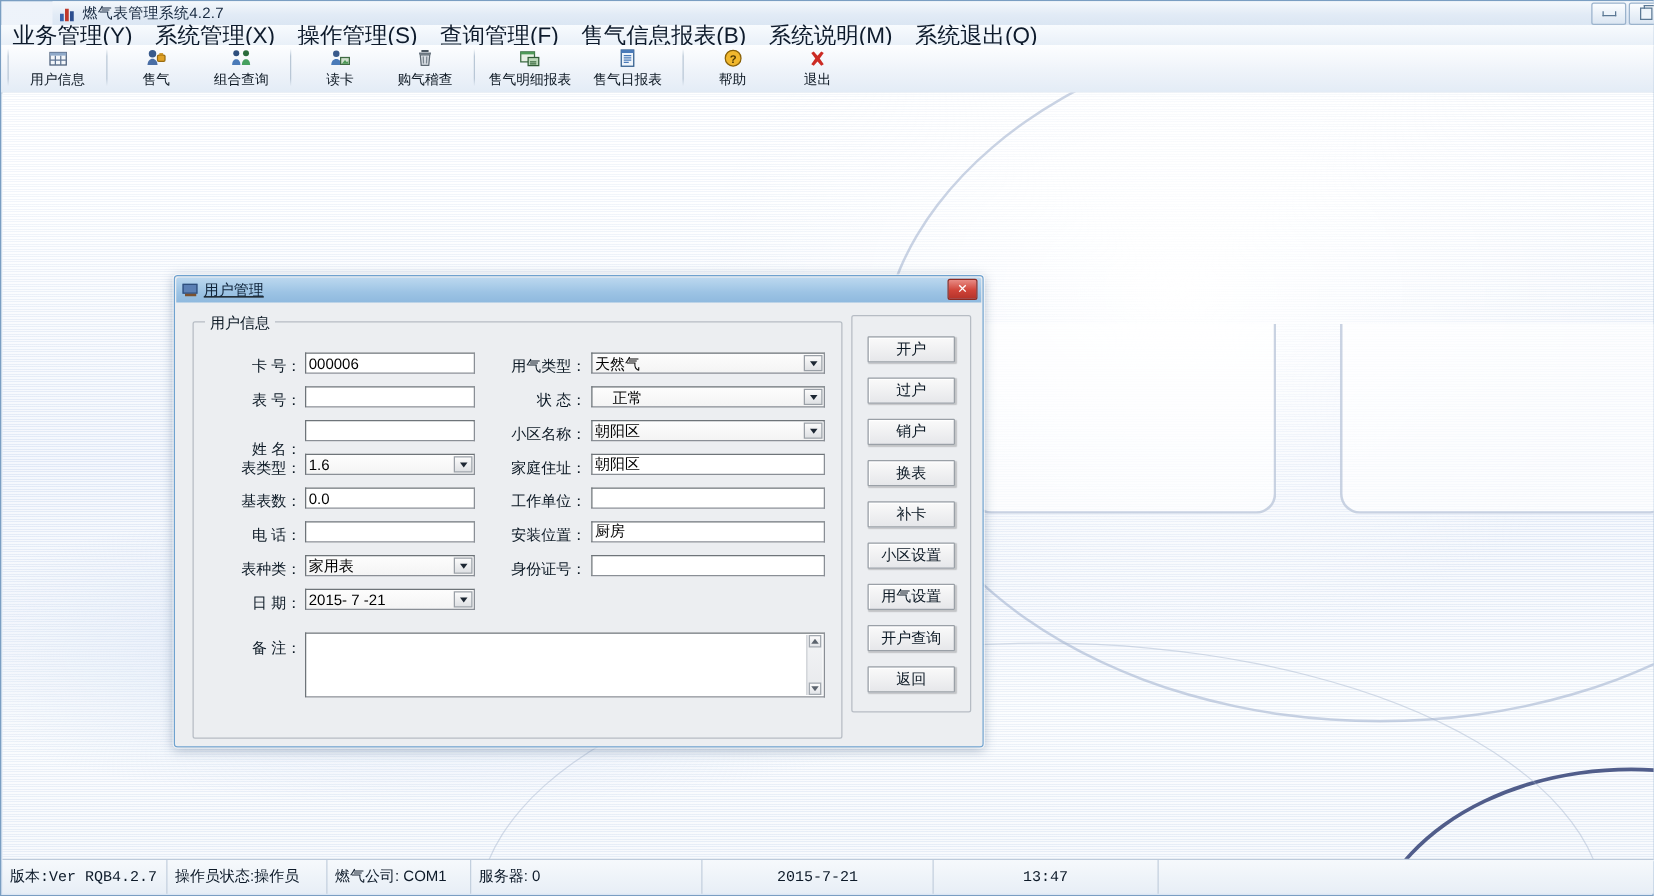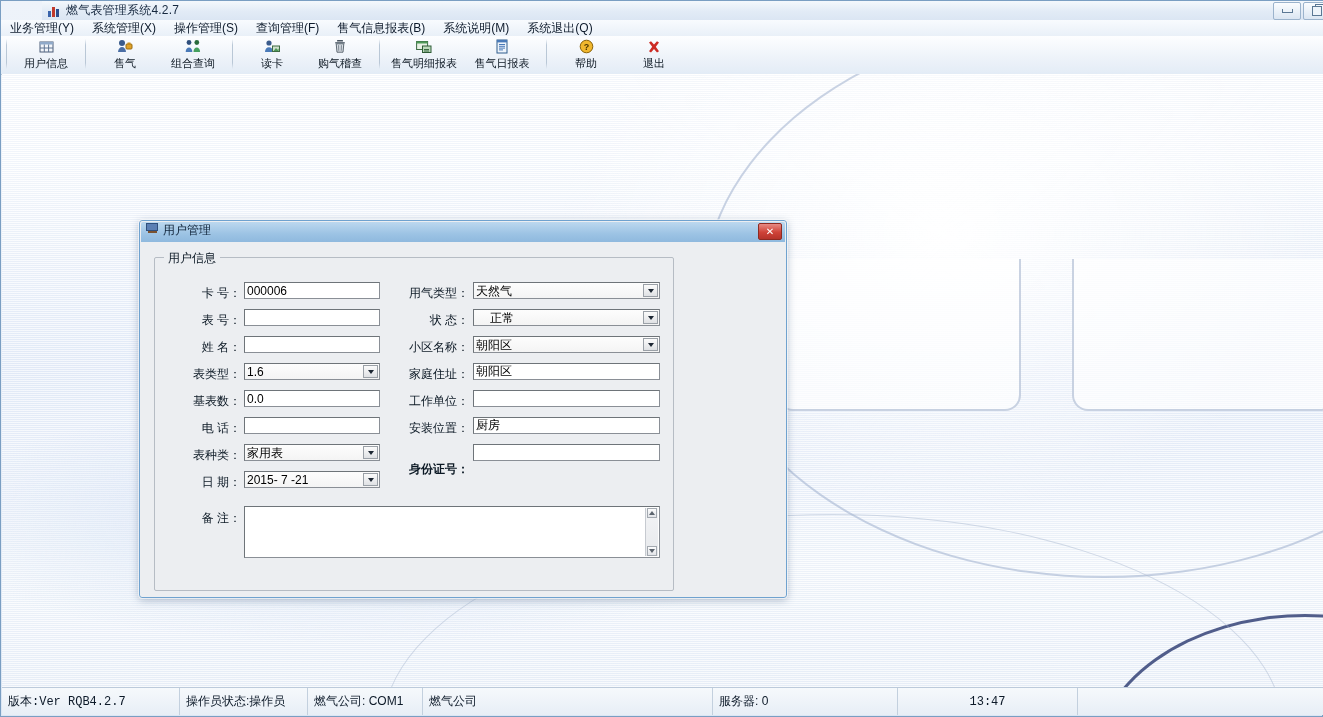--- a/index.html
+++ b/index.html
@@ -29,21 +29,21 @@
       justify-content:center;font-size:9px;color:#33485f;}
   .wc .gl-min{display:block;width:9px;height:3px;border:1px solid #5b7894;border-top:none;background:#eef4fa;}
   .wc .gl-max{display:block;width:8px;height:8px;border:1px solid #5b7894;background:#eef4fa;position:relative;}
   .wc .gl-max:after{content:"";position:absolute;left:2px;top:-3px;width:8px;height:2px;border:1px solid #5b7894;border-bottom:none;}
   .wc .gl-cls{font-size:11px;line-height:11px;color:#3a4c60;font-weight:bold;}
 
   
   .menubar{position:absolute;left:0;top:19px;width:1323px;height:16px;
     background:linear-gradient(#f8fbfe,#e9f0f8);
     border-bottom:1px solid #cfdcea;display:flex;align-items:center;}
-  .menu-item{font-size:12px;color:#0e1b2c;padding:0 9px;line-height:16px;white-space:nowrap;cursor:default;}
+  .menu-item{font-size:18px;color:#0e1b2c;padding:0 9px;line-height:16px;white-space:nowrap;cursor:default;}
 
   
   .toolbar{position:absolute;left:0;top:35px;width:1323px;height:38px;
     background:linear-gradient(#fdfeff,#edf2f9 60%,#e3ecf6);
     border-bottom:1px solid #b9c9da;display:flex;align-items:flex-start;}
   .tb-sep{width:1px;height:30px;margin:3px 5px 0 5px;
     background:linear-gradient(transparent,#b9c7d6 20%,#b9c7d6 80%,transparent);}
   .tb-btn{width:68px;height:36px;display:flex;flex-direction:column;align-items:center;
     justify-content:flex-start;padding-top:2px;box-sizing:border-box;cursor:default;}
   .tb-btn.wide{width:78px;}
@@ -59,21 +59,21 @@
   .wp-u{position:absolute;border:2px solid rgba(150,168,198,.5);
         border-top:none;border-radius:0 0 16px 16px;background:rgba(255,255,255,.65);}
   .wp-glow{position:absolute;border-radius:50%;filter:blur(0px);}
 
   
   .dialog{position:absolute;left:138px;top:219px;width:648px;height:378px;
     background:#eceef1;border:1px solid #6fa2cf;border-radius:3px;
     box-shadow:0 2px 9px rgba(40,70,110,.35);box-sizing:border-box;
     outline:1px solid rgba(255,255,255,.6);}
   .dlg-title{height:20px;margin:1px;background:linear-gradient(#bcd8ef,#9cc3e4 60%,#8fb9de);
-    border-radius:2px 2px 0 0;display:flex;align-items:flex-start;position:relative;}
+    border-radius:2px 2px 0 0;display:flex;align-items:center;position:relative;text-decoration:underline;}
   .dlg-ico{width:13px;height:12px;margin-left:5px;margin-right:4px;position:relative;}
   .dlg-ico b{position:absolute;left:0;top:1px;width:12px;height:8px;background:#5b7fb4;border:1px solid #2f4f7d;box-sizing:border-box;}
   .dlg-ico s{position:absolute;left:2px;top:9px;width:9px;height:2px;background:#7b5230;text-decoration:none;}
   .dlg-ttl-text{font-size:12px;color:#10243a;}
   .dlg-close{position:absolute;right:3px;top:1px;width:22px;height:15px;border-radius:2px;
     background:linear-gradient(#e88b84,#cf4338 55%,#b5332a);border:1px solid #8d2a22;
     display:flex;align-items:center;justify-content:center;color:#fff;font-size:10px;
     font-weight:bold;line-height:10px;cursor:pointer;}
 
   .dlg-body{position:absolute;left:1px;top:22px;right:1px;bottom:1px;background:#eceef1;}
@@ -118,21 +118,21 @@
     box-shadow:inset 1px 1px 0 #ffffff, 1px 1px 1px rgba(0,0,0,.18);cursor:pointer;
     font-family:"Liberation Sans","DejaVu Sans",sans-serif;}
 
   
   .statusbar{position:absolute;left:1px;bottom:1px;width:1321px;height:27px;
     background:linear-gradient(#f6f9fc,#e7eef6);border-top:1px solid #bccadb;display:flex;align-items:stretch;}
   .sb-cell{border-right:1px solid #c3d0de;display:flex;align-items:center;
     font-size:12px;color:#0d1a29;padding:0 6px;box-sizing:border-box;white-space:nowrap;
     font-family:"Liberation Mono","DejaVu Sans Mono",monospace;}
   .sb-cell.cn{font-family:"Liberation Sans","DejaVu Sans",sans-serif;}
-  .sb-c1{width:178px;}
+  .sb-c1{width:132px;}
   .sb-c2{width:128px;}
   .sb-c3{width:115px;}
   .sb-c4{width:290px;}
   .sb-c5{width:185px;}
   .sb-c6{width:185px;justify-content:center;}
   .sb-c7{width:180px;justify-content:center;}
   .sb-c8{flex:1;border-right:none;}
 </style>
 </head>
 <body>
@@ -307,21 +307,21 @@
       <div class="dlg-close">✕</div>
     </div>
 
     <div class="dlg-body">
 
       <div class="grp grp-user">
         <span class="grp-label">用户信息</span>
 
         <span class="fld-label" style="left:14px;top:27px;width:72px;">卡  号：</span>
         <span class="fld-label" style="left:14px;top:54px;width:72px;">表  号：</span>
-        <span class="fld-label" style="left:14px;top:81px;width:72px;text-align:right;">姓  名：</span>
+        <span class="fld-label" style="left:14px;top:93px;width:72px;text-align:right;">姓  名：</span>
         <span class="fld-label" style="left:14px;top:108px;width:72px;">表类型：</span>
         <span class="fld-label" style="left:14px;top:135px;width:72px;">基表数：</span>
         <span class="fld-label" style="left:14px;top:162px;width:72px;">电  话：</span>
         <span class="fld-label" style="left:14px;top:189px;width:72px;">表种类：</span>
         <span class="fld-label" style="left:14px;top:216px;width:72px;">日   期：</span>
 
         <input class="txt" style="left: 89px; top: 24px; width: 136px;" value="000006">
         <input class="txt" style="left: 89px; top: 51px; width: 136px;" value="">
         <input class="txt" style="left: 89px; top: 78px; width: 136px;" value="">
 
@@ -348,21 +348,21 @@
               <b></b>
             </span>
         </div>
 
         <span class="fld-label" style="left:230px;top:27px;width:84px;">用气类型：</span>
         <span class="fld-label" style="left:230px;top:54px;width:84px;">状  态：</span>
         <span class="fld-label" style="left:230px;top:81px;width:84px;">小区名称：</span>
         <span class="fld-label" style="left:230px;top:108px;width:84px;">家庭住址：</span>
         <span class="fld-label" style="left:230px;top:135px;width:84px;">工作单位：</span>
         <span class="fld-label" style="left:230px;top:162px;width:84px;">安装位置：</span>
-        <span class="fld-label" style="left:230px;top:203px;width:84px;font-weight:bold;">身份证号：</span>
+        <span class="fld-label" style="left:230px;top:189px;width:84px;">身份证号：</span>
 
         <div class="combo" style="left:318px;top:24px;width:187px;">
           <span class="cval">天然气</span>
           <span class="carrow">
               <b></b>
             </span>
         </div>
         <div class="combo" style="left:318px;top:51px;width:187px;padding-left:16px;">
           <span class="cval">正常</span>
           <span class="carrow">
@@ -387,27 +387,38 @@
             <div class="ar up">
                 <b></b>
               </div>
             <div class="ar dn">
                 <b></b>
               </div>
           </div>
         </div>
       </div>
 
+      <div class="grp grp-btns">
+        <div class="vbtn" style="top:16px;">开户</div>
+        <div class="vbtn" style="top:49px;">过户</div>
+        <div class="vbtn" style="top:82px;">销户</div>
+        <div class="vbtn" style="top:115px;">换表</div>
+        <div class="vbtn" style="top:148px;">补卡</div>
+        <div class="vbtn" style="top:181px;">小区设置</div>
+        <div class="vbtn" style="top:214px;">用气设置</div>
+        <div class="vbtn" style="top:247px;">开户查询</div>
+        <div class="vbtn" style="top:280px;">返回</div>
+      </div>
 
     </div>
   </div>
 
   <div class="statusbar">
     <div class="sb-cell sb-c1">版本:Ver RQB4.2.7</div>
     <div class="sb-cell sb-c2 cn">操作员状态:操作员</div>
     <div class="sb-cell sb-c3 cn">燃气公司: COM1</div>
-    <div class="sb-cell sb-c4 cn">燃气公司</div>
     <div class="sb-cell sb-c5 cn">服务器: 0</div>
+    <div class="sb-cell sb-c6">2015-7-21</div>
     <div class="sb-cell sb-c7">13:47</div>
     <div class="sb-cell sb-c8"></div>
   </div>
 
 </div>
 
 </body></html>

